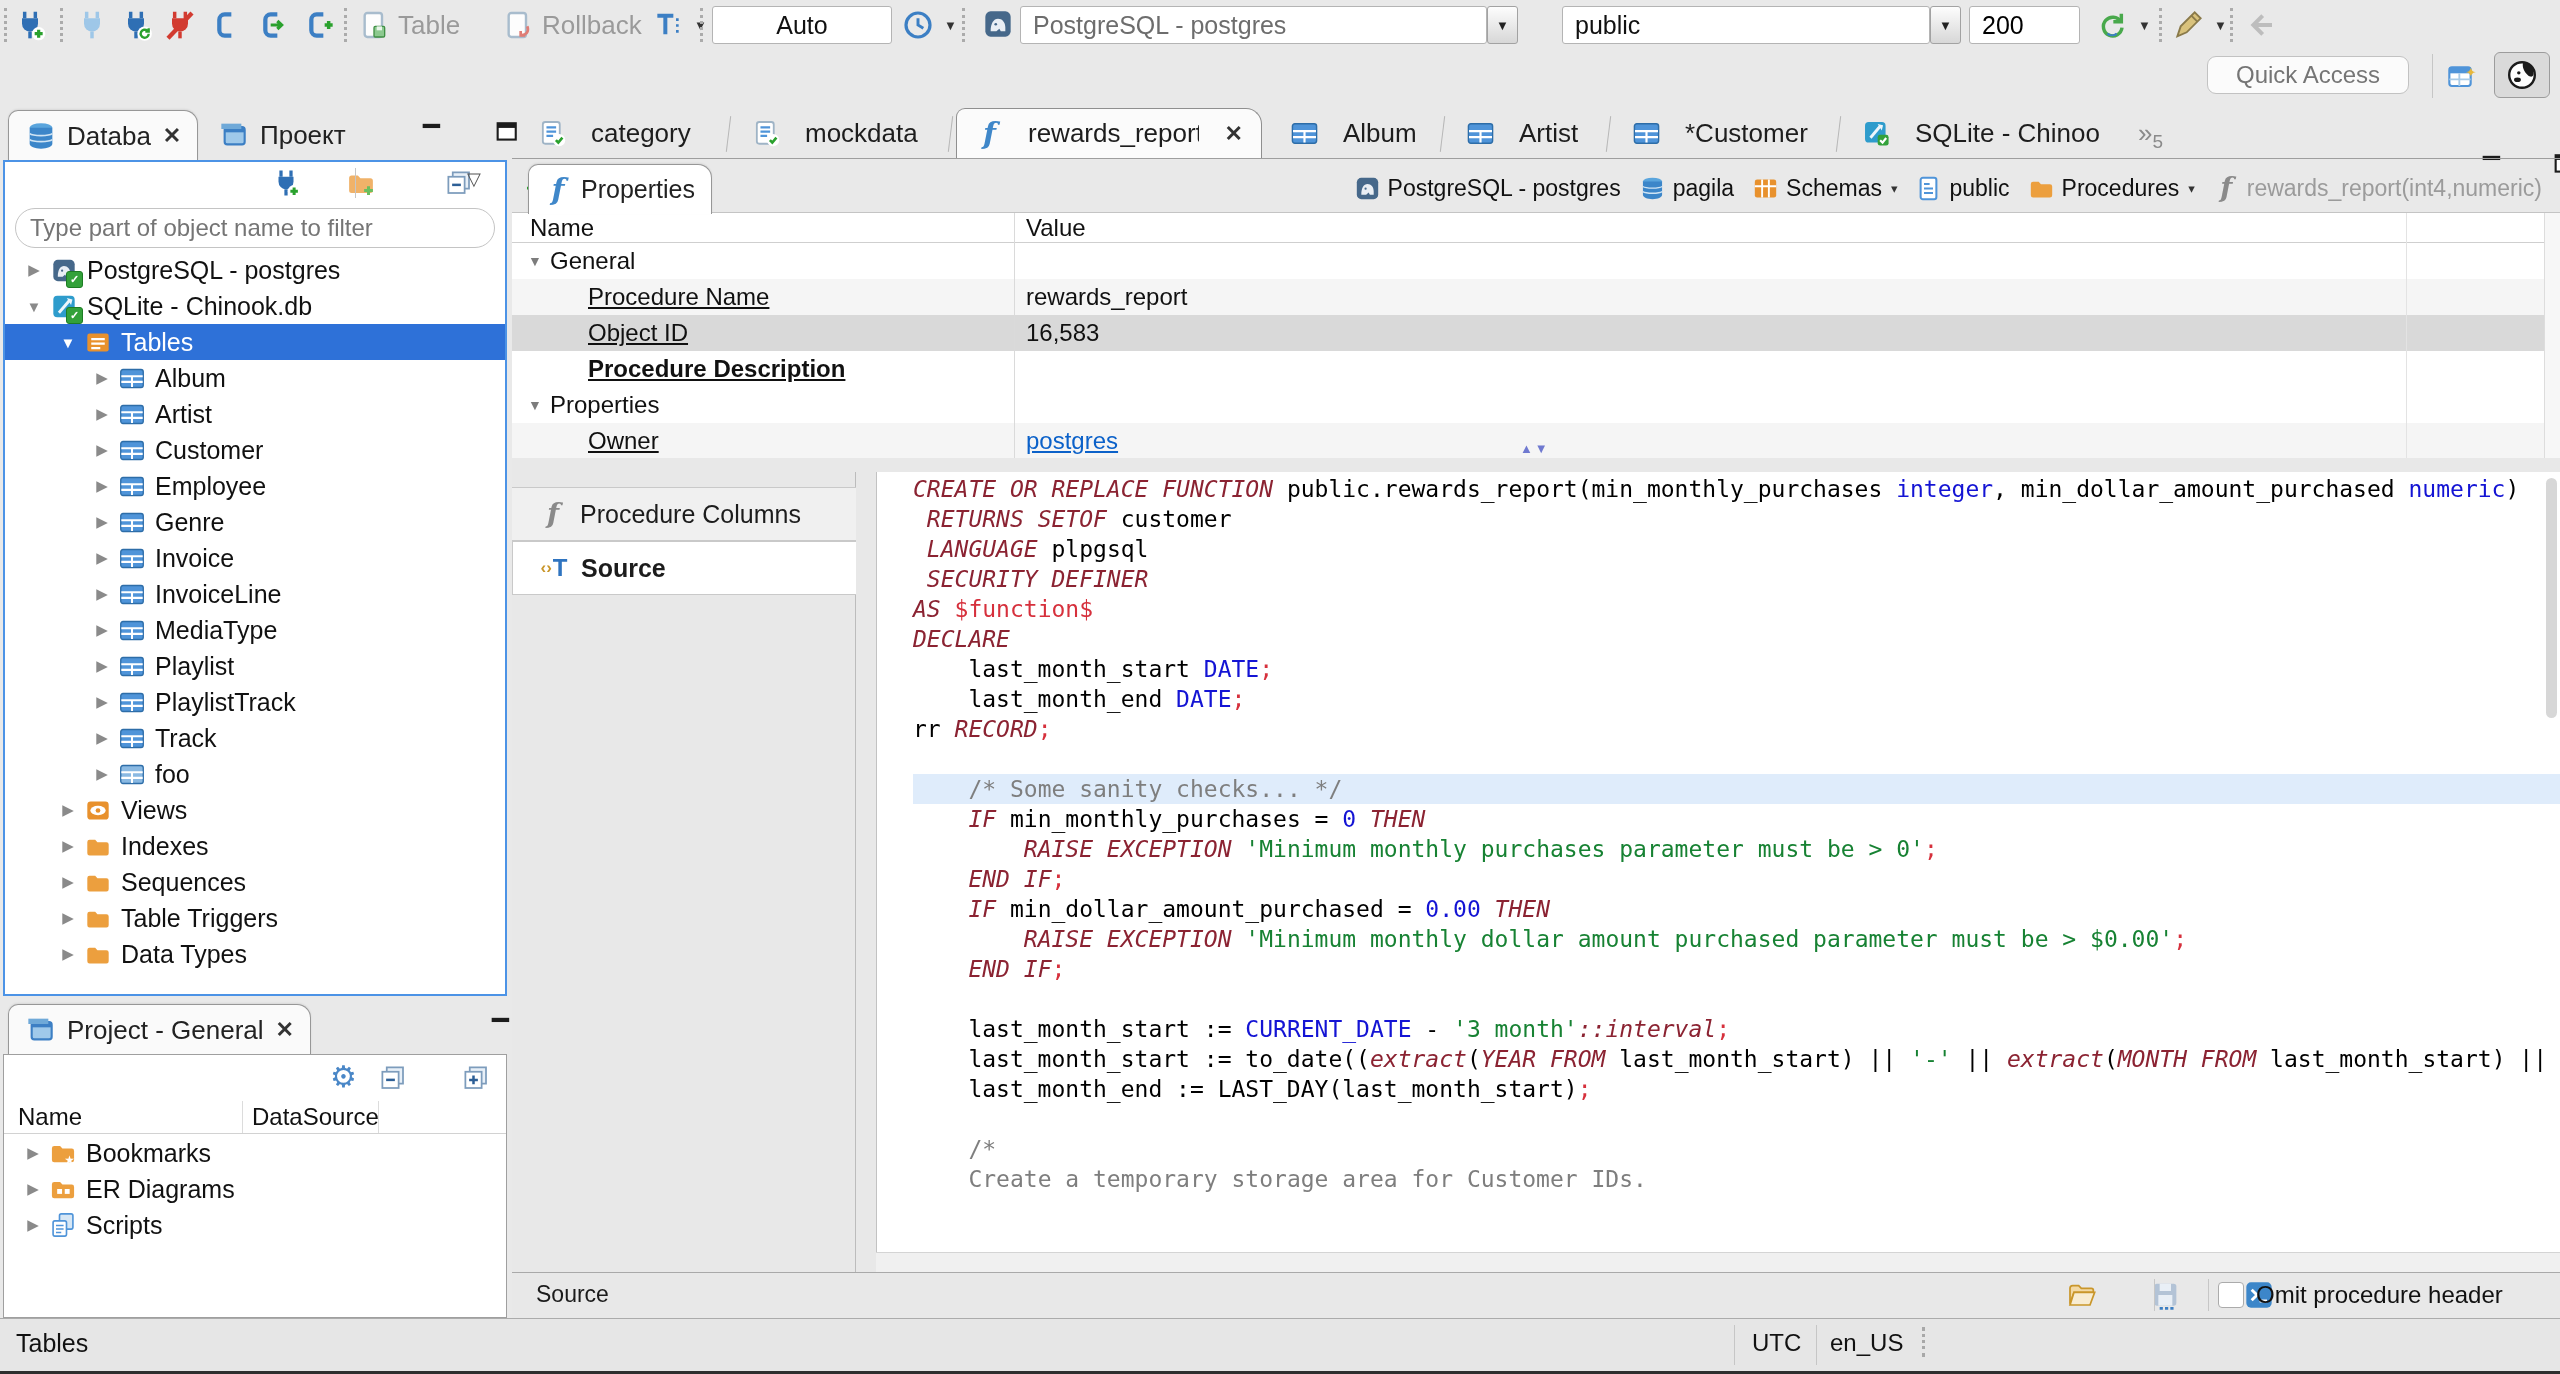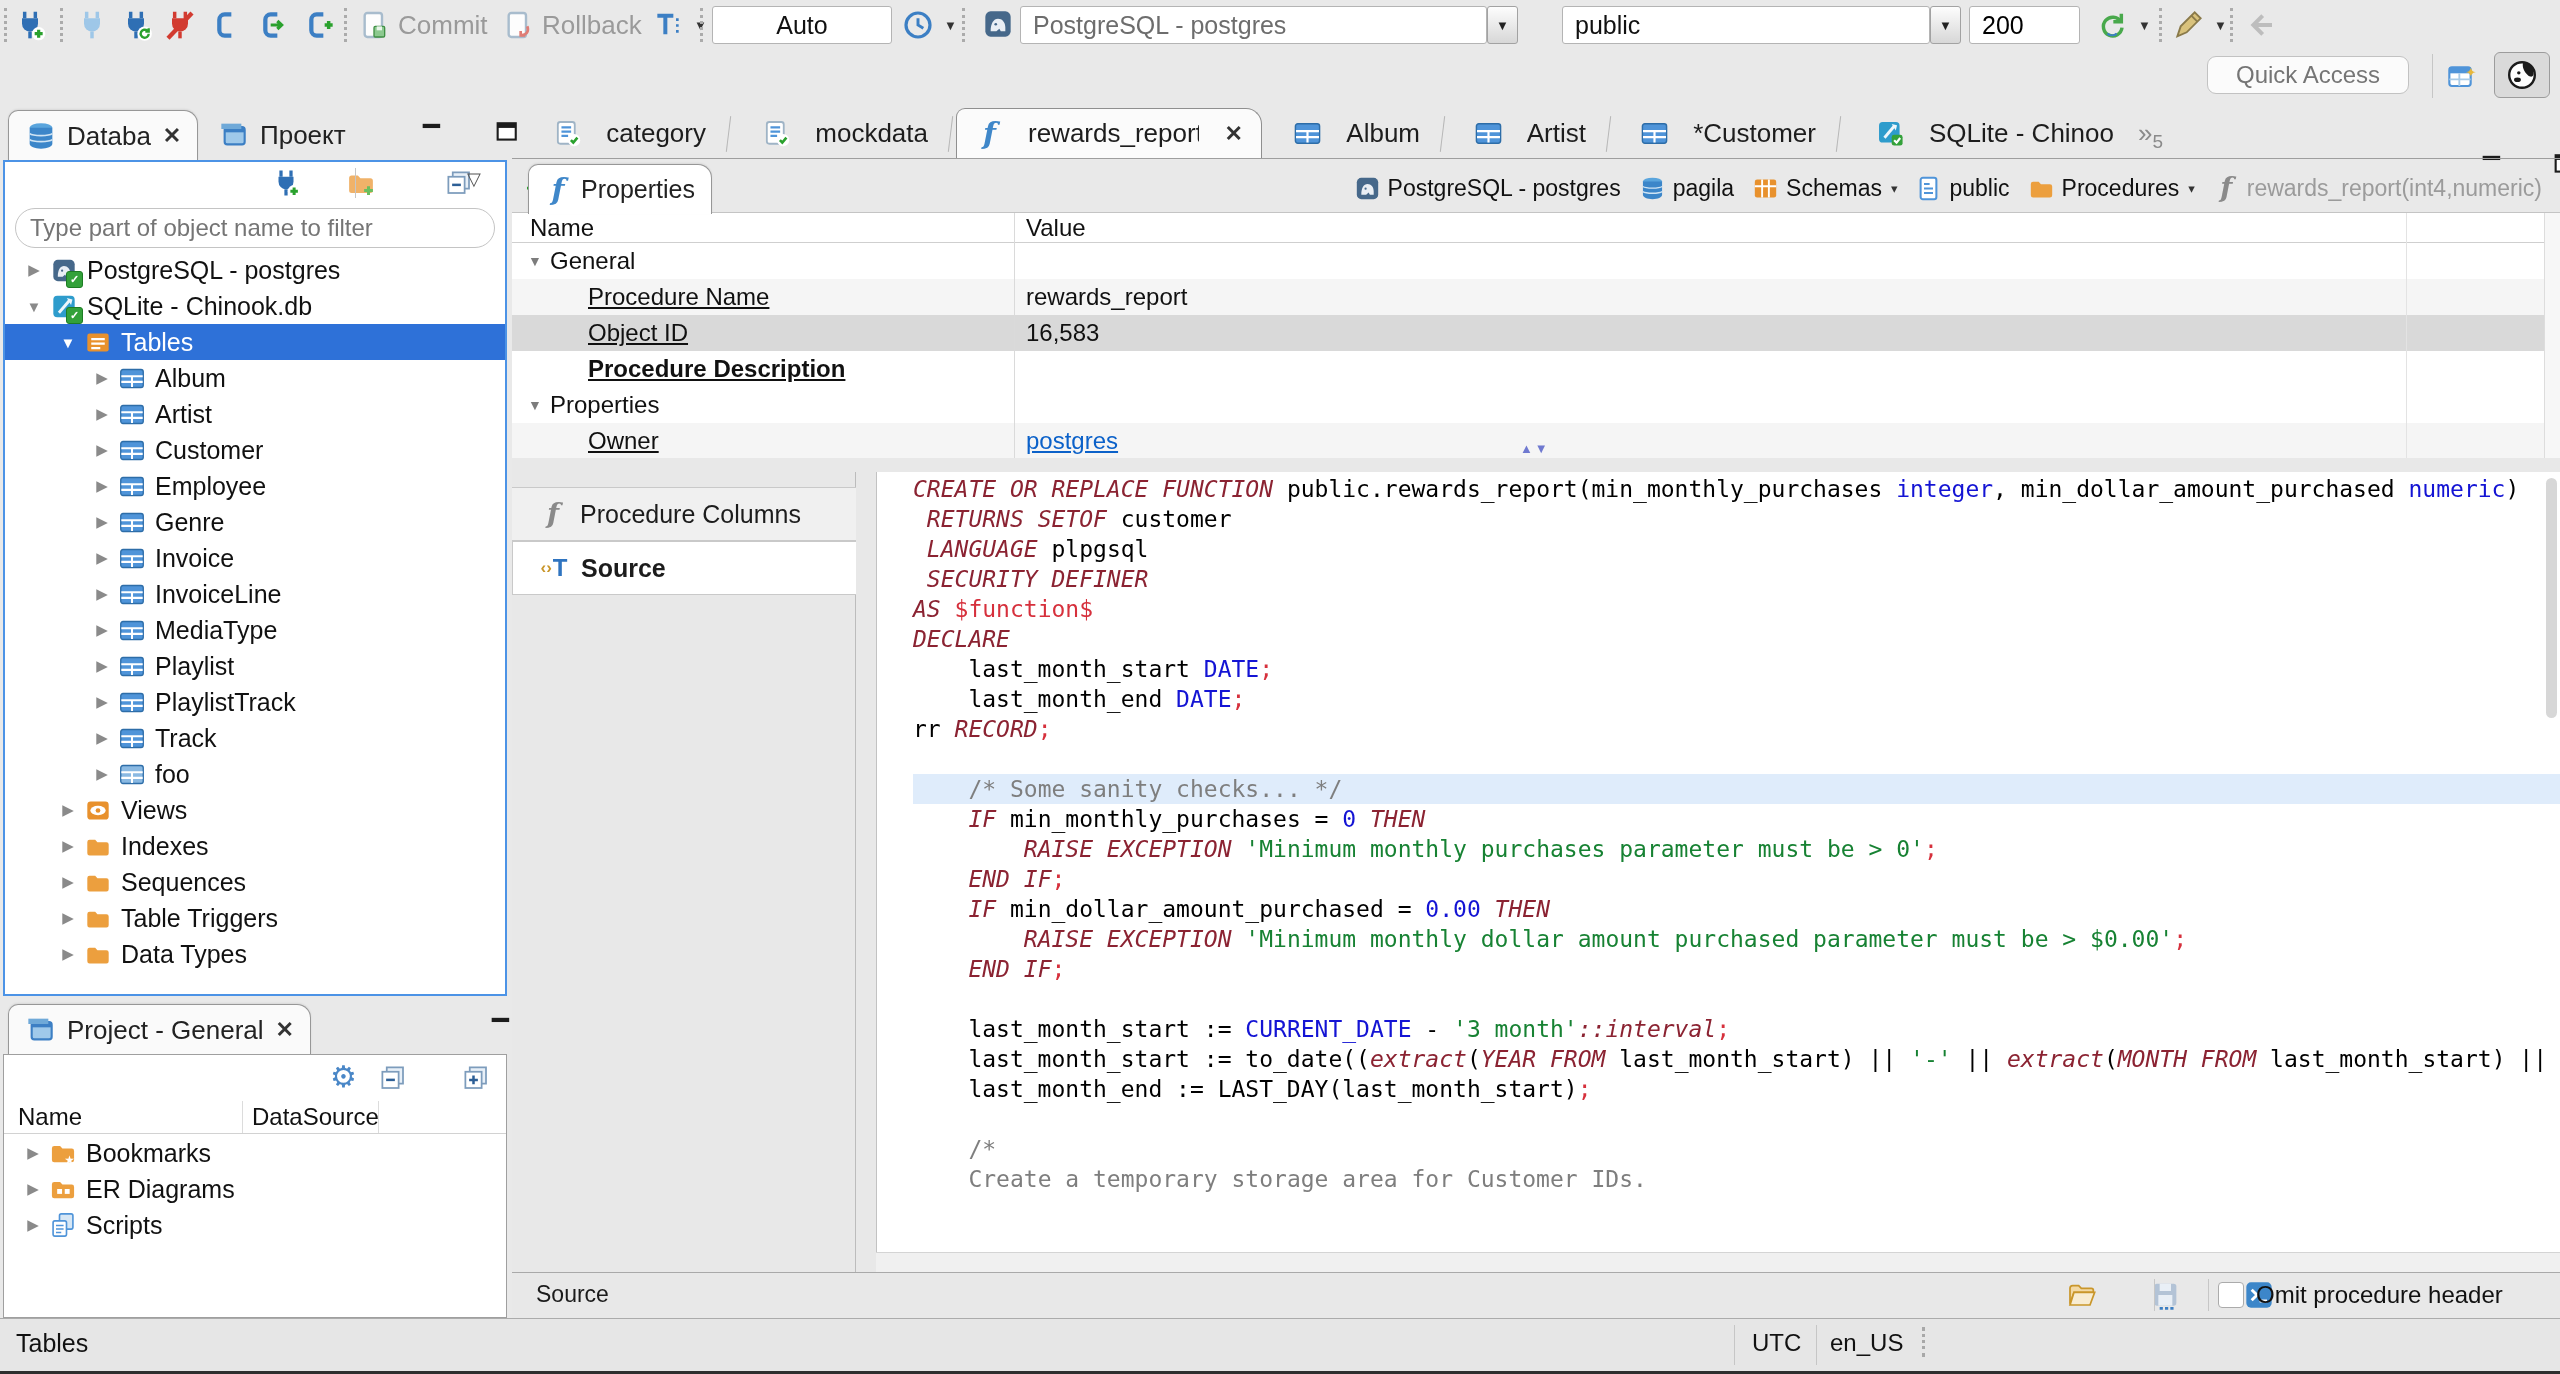--- a/index.html
+++ b/index.html
@@ -24,21 +24,21 @@
   .trow{display:flex;align-items:center;height:36px;position:relative;}
   .trow .arrow{width:30px;text-align:center;font-size:15px;color:#8a8a8a;flex:none;}
   .trow .icn{width:30px;height:27px;margin-right:8px;}
   .trow .tlabel{font-size:25px;white-space:nowrap;}
   .trow.lvl0{padding-left:14px;}
   .trow.lvl1{padding-left:48px;}
   .trow.lvl2{padding-left:82px;}
   .trow.sel{background:#2e71d8;}
   .trow.sel .tlabel,.trow.sel .arrow{color:#fff;}
   
-  .etab{position:absolute;display:flex;align-items:center;gap:24px;height:50px;top:108px;padding:0 18px;font-size:26px;color:#1d1d1d;justify-content:flex-end;}
+  .etab{position:absolute;display:flex;align-items:center;gap:24px;height:50px;top:108px;padding:0 18px;font-size:26px;color:#1d1d1d;}
   .etab .icn{width:29px;height:29px;}
   .etab.active{background:#fbfbfb;border:1px solid #8f8f8f;border-bottom:none;border-radius:9px 16px 0 0;z-index:4;box-sizing:border-box;}
   .tabsep{position:absolute;top:116px;height:36px;width:1px;background:#b7b7b7;transform:rotate(7deg);}
   
   .prow{display:flex;align-items:center;height:36px;position:relative;}
   .prow .pname{width:502px;flex:none;display:flex;align-items:center;box-sizing:border-box;white-space:nowrap;}
   .prow .ptri{width:22px;padding-left:16px;font-size:14px;color:#7c7c7c;flex:none;}
   .prow.child .pname{padding-left:76px;text-decoration:underline;}
   .prow .pval{padding-left:12px;white-space:nowrap;}
   .prow.alt{background:#f5f5f5;}
@@ -143,21 +143,21 @@
       </span>
     <span class="grip" style="left:344px"></span>
     <span class="tbtn" style="left:358px">
       <span class="icn" id="i-doccommit">
           <svg viewBox="0 0 24 24" xmlns="http://www.w3.org/2000/svg">
             <rect x="5" y="3" width="13" height="18" rx="2" fill="#fdfdfd" stroke="#a8bccd" stroke-width="1.8"></rect>
             <rect x="12" y="13" width="8" height="8" rx="1" fill="#8cc98f" stroke="#3f8f44"></rect>
             <rect x="14" y="13" width="4" height="3" fill="#e9f5ea"></rect>
           </svg>
         </span>
-      <span class="tlabel-muted">Commit</span>
+      <span class="tlabel-muted">Table</span>
     </span>
     <span class="tbtn" style="left:502px">
       <span class="icn" id="i-docroll">
           <svg viewBox="0 0 24 24" xmlns="http://www.w3.org/2000/svg">
             <rect x="5" y="3" width="13" height="18" rx="2" fill="#fdfdfd" stroke="#a8bccd" stroke-width="1.8"></rect>
             <path d="M19 13c1.5 4-1 7-5 6.5" fill="none" stroke="#e07d76" stroke-width="2"></path>
             <path d="M14 16.5v3.4h3.4" fill="none" stroke="#e07d76" stroke-width="2"></path>
           </svg>
         </span>
       <span class="tlabel-muted">Rollback</span>

